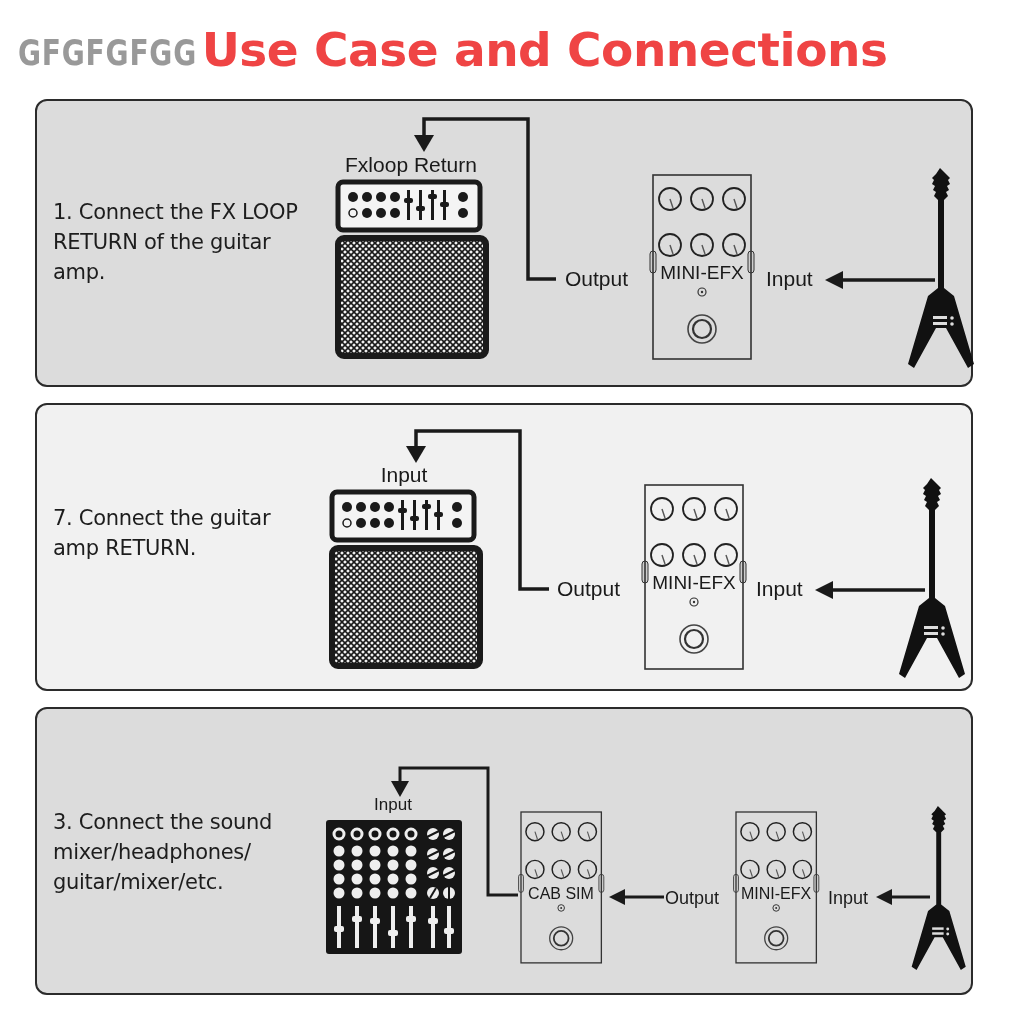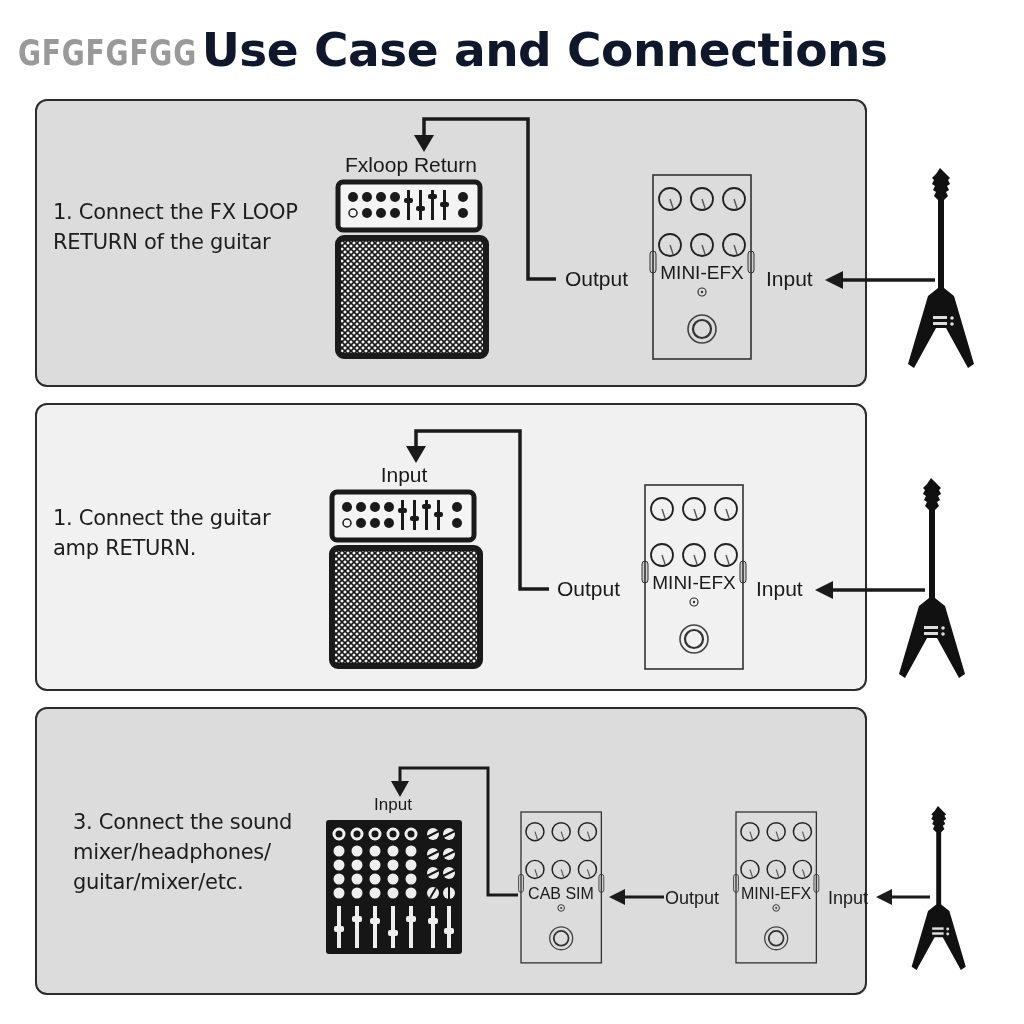--- a/index.html
+++ b/index.html
@@ -1,49 +1,50 @@
 <!DOCTYPE html>
 <html><head>
 <meta charset="utf-8">
 <style>
   html, body { margin:0; padding:0; background:#ffffff; }
   body { width:1024px; height:1024px; position:relative; overflow:hidden; font-family:"Liberation Sans", sans-serif; }
   .watermark { position:absolute; left:18px; top:32px; font-family:"DejaVu Sans", sans-serif; font-weight:bold; font-size:36px; color:#8f8f8f; letter-spacing:1px; transform:scaleX(0.78); transform-origin:left top; z-index:2; opacity:0.9; }
-  .title { position:absolute; left:0; right:0; top:22px; text-align:center; font-family:"DejaVu Sans", sans-serif; font-weight:bold; font-size:47px; color:#0f172a; letter-spacing:-0.5px; padding-left:65px; z-index:1; }
-  .panel { position:absolute; left:35px; width:832px; border:2.5px solid #2b2b2b; border-radius:12px; box-sizing:border-box; }
+  .title { position:absolute; left:0; right:0; top:22px; text-align:center; font-family:"DejaVu Sans", sans-serif; font-weight:bold; font-size:47px; color:#ef4444; letter-spacing:-0.5px; padding-left:65px; z-index:1; }
+  .panel { position:absolute; left:35px; width:938px; border:2.5px solid #2b2b2b; border-radius:12px; box-sizing:border-box; }
   .p1 { top:99px; height:288px; background:#dcdcdc; }
   .p2 { top:403px; height:288px; background:#f1f1f1; }
   .p3 { top:707px; height:288px; background:#dcdcdc; }
   .ptext { position:absolute; left:16px; font-family:"DejaVu Sans", sans-serif; font-size:21px; line-height:30px; color:#1d1d1d; letter-spacing:-0.3px; }
   .ptext div { white-space:nowrap; }
   svg.art { position:absolute; left:0; top:0; }
   .lbl { font-family:"Liberation Sans", sans-serif; fill:#1a1a1a; }
 </style>
 </head>
 <body>
 
 <div class="watermark">GFGFGFGG</div>
 <div class="title">Use Case and Connections</div>
 
 <div class="panel p1">
   <div class="ptext" style="top:96px;">
     <div>1. Connect the FX LOOP</div>
     <div>RETURN of the guitar</div>
+    <div>amp.</div>
   </div>
 </div>
 
 <div class="panel p2">
   <div class="ptext" style="top:98px;">
-    <div>1. Connect the guitar</div>
+    <div>7. Connect the guitar</div>
     <div>amp RETURN.</div>
   </div>
 </div>
 
 <div class="panel p3">
-  <div class="ptext" style="top:98px;margin-left:20px;">
+  <div class="ptext" style="top:98px;">
     <div>3. Connect the sound</div>
     <div>mixer/headphones/</div>
     <div>guitar/mixer/etc.</div>
   </div>
 </div>
 
 <svg class="art" width="1024" height="1024" viewBox="0 0 1024 1024">
   <defs>
     <pattern id="grille" width="6" height="6" patternUnits="userSpaceOnUse">
       <rect width="6" height="6" fill="#f4f4f4"></rect>

